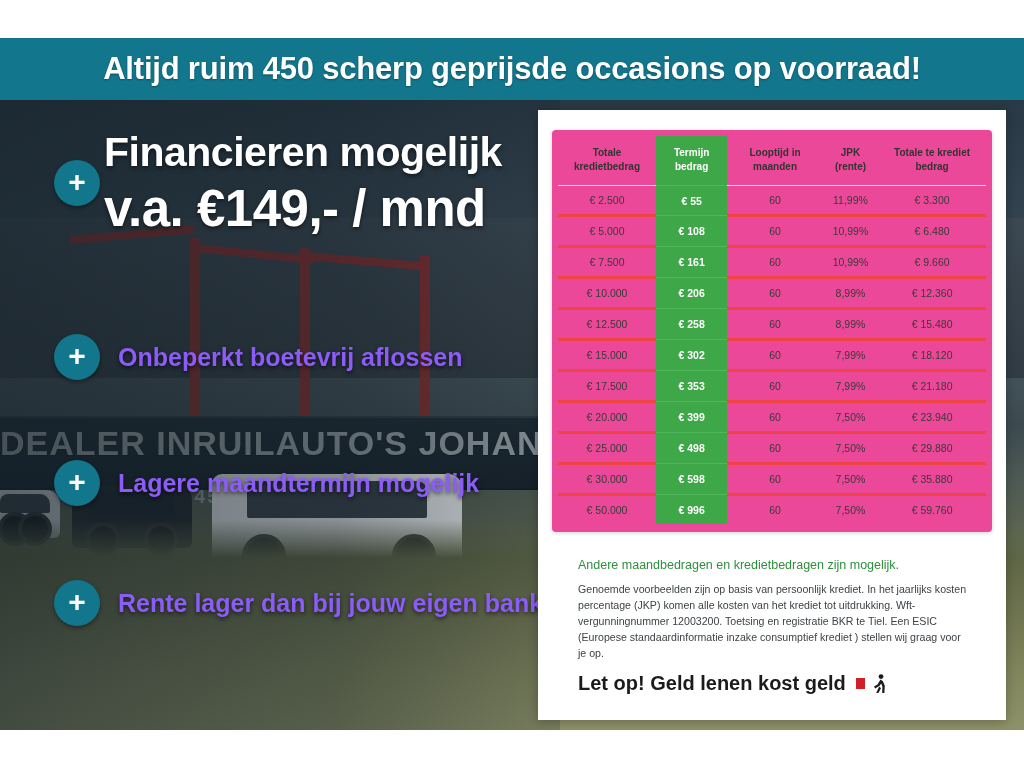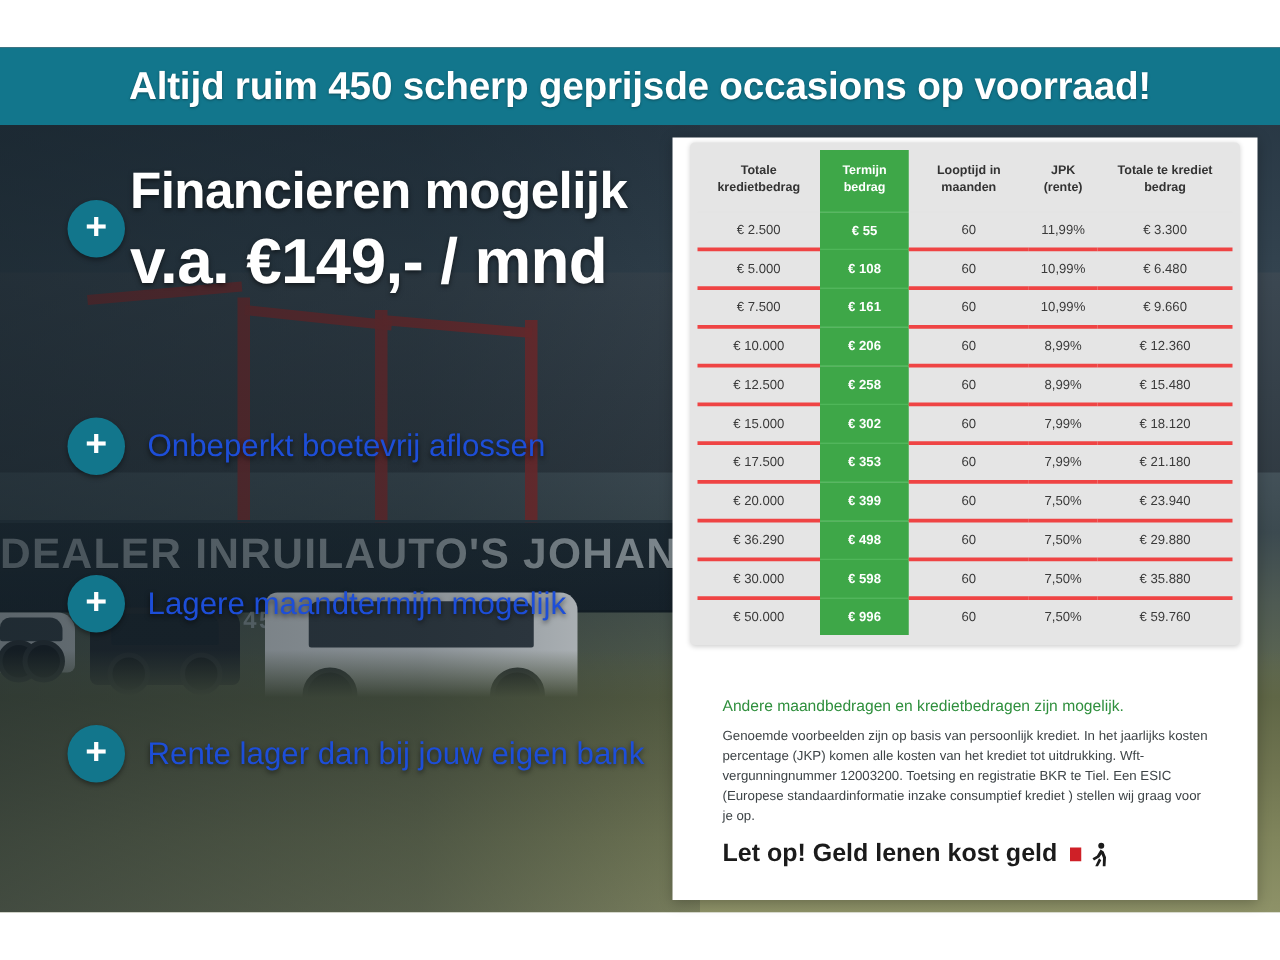--- a/index.html
+++ b/index.html
@@ -173,44 +173,45 @@
     color: #ffffff;
     font-size: 30px;
     font-weight: bold;
     line-height: 44px;
     text-align: center;
     flex: 0 0 auto;
     box-shadow: 0 2px 4px rgba(0,0,0,0.4);
   }
   .bullet .btext {
     margin-left: 18px;
-    color: #1d4ed8;
+    color: #8b5cf6;
     font-size: 25px;
     white-space: nowrap;
     text-shadow: 0 2px 4px rgba(0,0,0,0.6);
+    font-weight: bold;
   }
   .b1 { top: 50px; }
   .b2 { top: 224px; }
   .b3 { top: 350px; }
   .b4 { top: 470px; }
 
   
   .card {
     position: absolute;
     left: 538px; top: 110px;
     width: 468px; height: 610px;
     background: #ffffff;
     box-shadow: 0 2px 10px rgba(0,0,0,0.25);
     z-index: 6;
   }
   .table-wrap {
     position: absolute;
-    left: 14px; top: 4px;
+    left: 14px; top: 20px;
     width: 440px;
-    background: #e5e5e5;
+    background: #ec4899;
     border-radius: 4px;
     box-shadow: 0 1px 4px rgba(0,0,0,0.18);
     padding: 6px 6px 8px 6px;
     box-sizing: border-box;
   }
   table.rates {
     border-collapse: collapse;
     width: 100%;
     font-size: 10.5px;
     color: #3a3a3a;
@@ -433,21 +434,21 @@
             <td>€ 21.180</td>
           </tr>
           <tr>
             <td>€ 20.000</td>
             <td class="hl">€ 399</td>
             <td>60</td>
             <td>7,50%</td>
             <td>€ 23.940</td>
           </tr>
           <tr>
-            <td>€ 36.290</td>
+            <td>€ 25.000</td>
             <td class="hl">€ 498</td>
             <td>60</td>
             <td>7,50%</td>
             <td>€ 29.880</td>
           </tr>
           <tr>
             <td>€ 30.000</td>
             <td class="hl">€ 598</td>
             <td>60</td>
             <td>7,50%</td>

